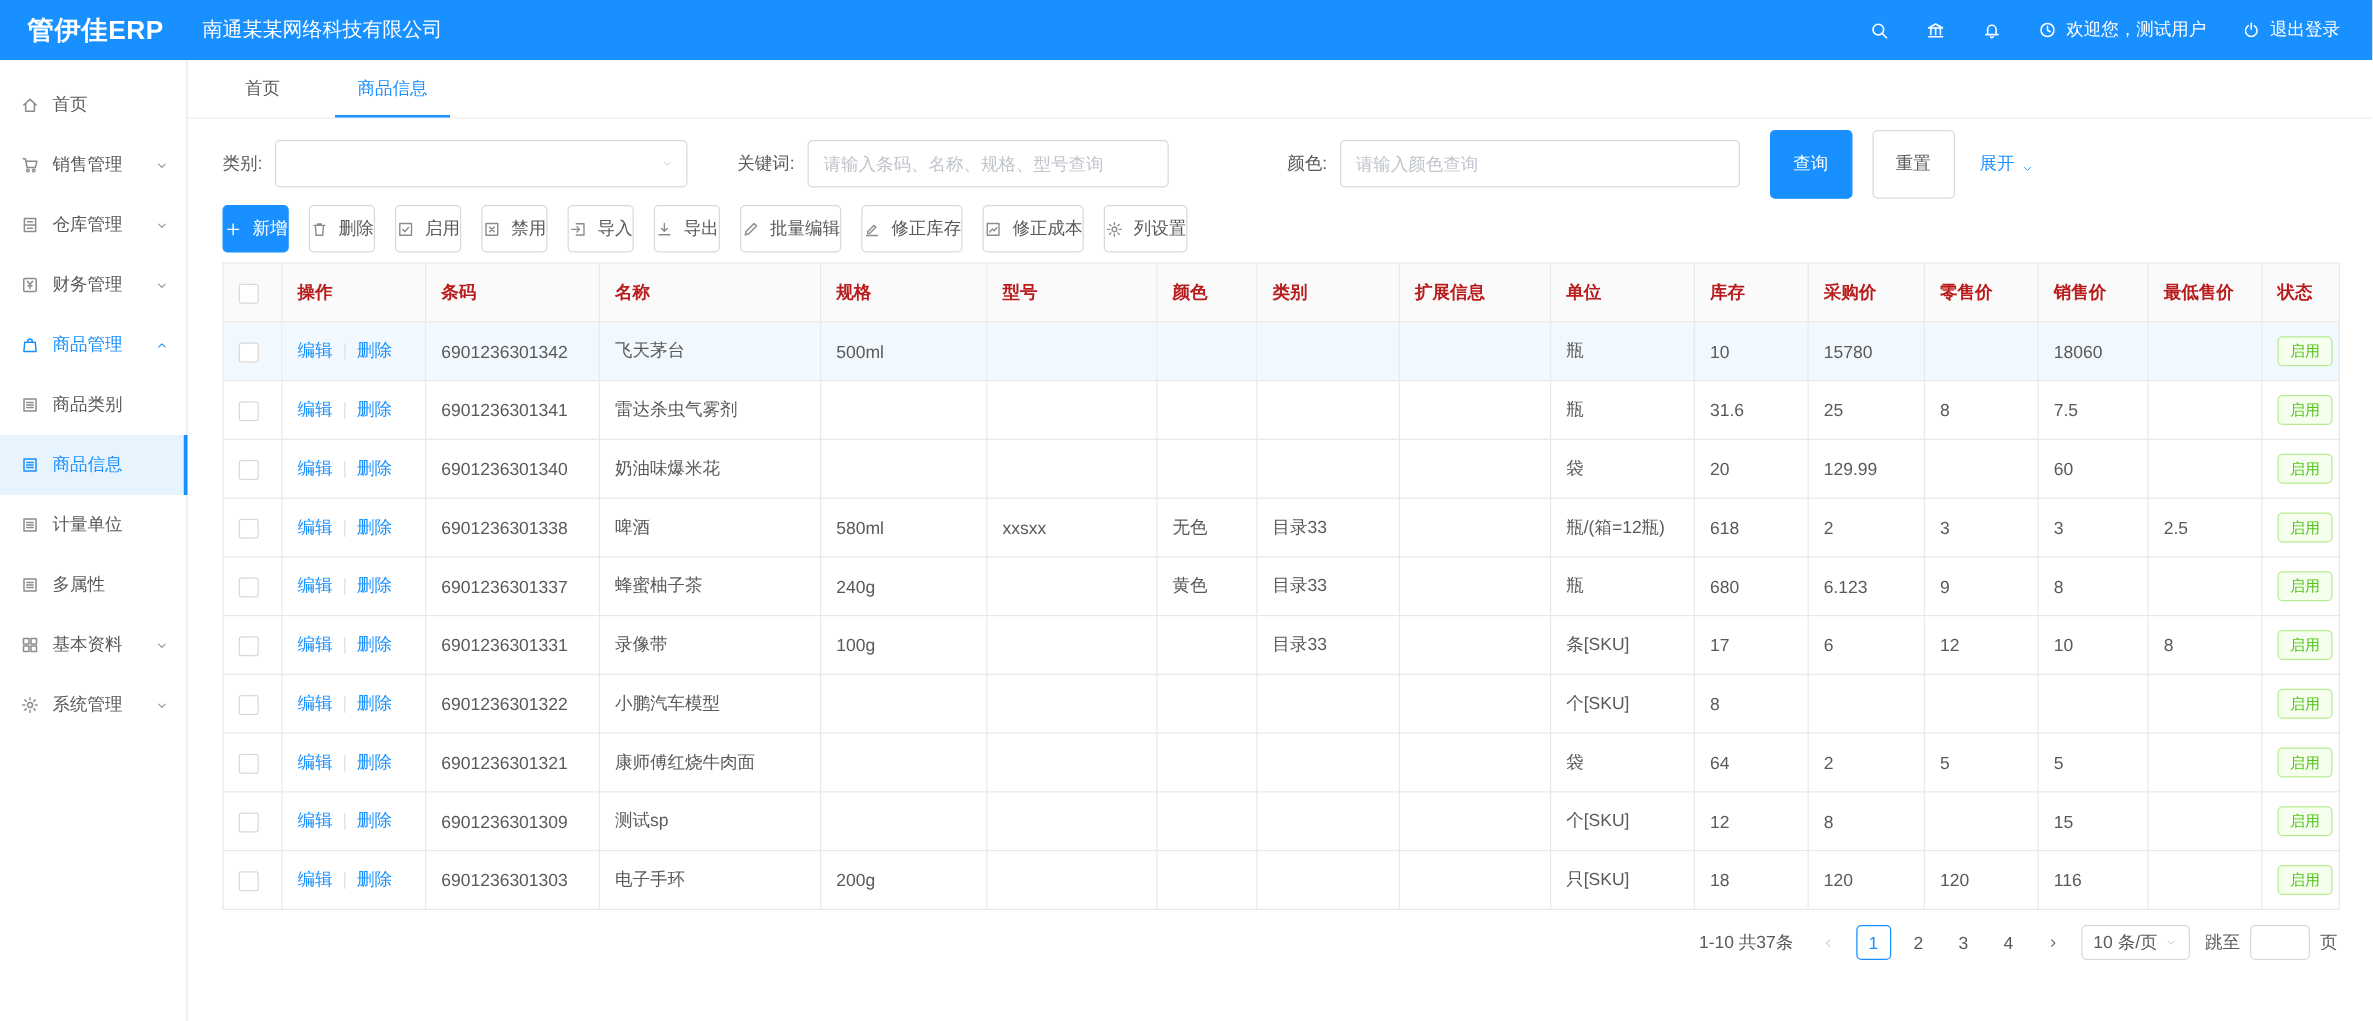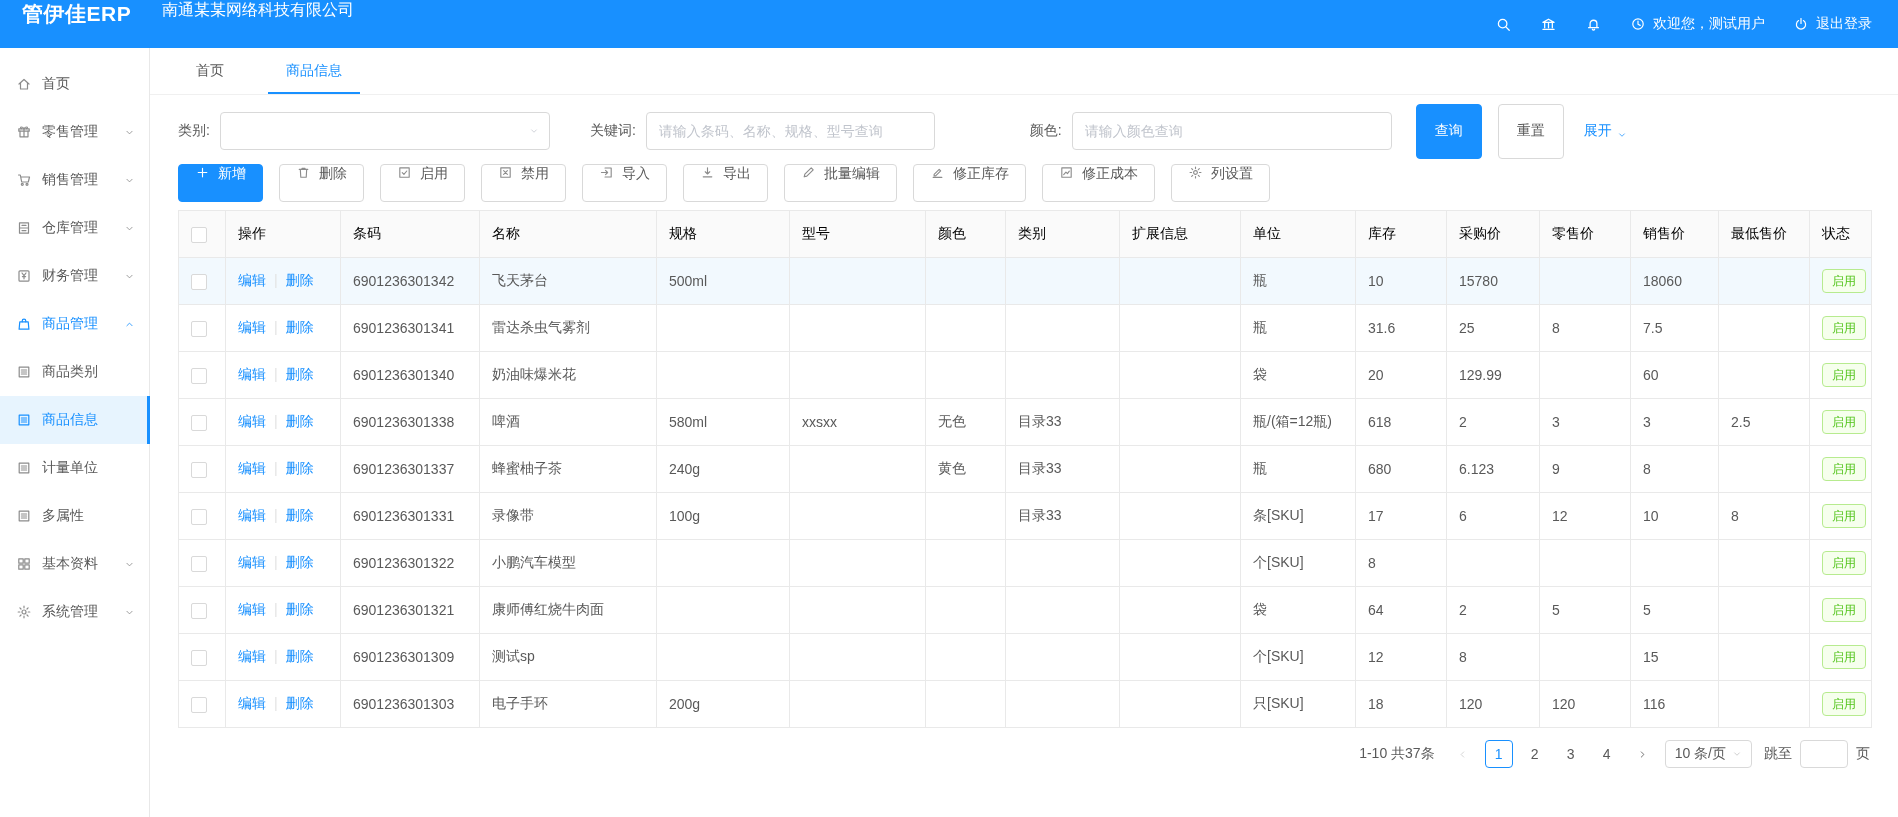--- a/index.html
+++ b/index.html
@@ -10,21 +10,21 @@
   }
   *{margin:0;padding:0;box-sizing:border-box}
   body{
     width:1898px;height:817px;overflow:hidden;background:#fff;position:relative;
     font-family:"Liberation Sans","DejaVu Sans",sans-serif;font-size:14px;color:#595959;
   }
   .icn{display:inline-flex}
   .icn svg{width:16px;height:16px;display:block}
   .icn.small svg{width:10px;height:10px}
   
-  .topbar{height:48px;background:var(--primary);display:flex;color:#fff}
+  .topbar{height:48px;background:var(--primary);display:flex;align-items:center;color:#fff}
   .logo{width:150px;padding-left:22px;font-size:21px;font-weight:bold;letter-spacing:.5px;white-space:nowrap}
   .company{font-size:16px;margin-left:12px}
   .top-right{margin-left:auto;display:flex;align-items:center;gap:28px;padding-right:26px;font-size:14px}
   .hbtn{cursor:pointer;display:inline-flex}
   .hbtn svg{width:17px;height:17px}
   .hgroup{display:flex;align-items:center;gap:7px;cursor:pointer;white-space:nowrap}
   
   .sidebar{position:absolute;top:48px;left:0;bottom:0;width:150px;background:#fff;border-right:1px solid #e8e8e8;padding-top:12px}
   .side-item{height:48px;display:flex;align-items:center;padding-left:16px;color:#595959;cursor:pointer;position:relative;white-space:nowrap}
   .side-item .icn{color:#8c8c8c;margin-right:10px}
@@ -51,29 +51,29 @@
   .finput{width:289px;height:38px;border:1px solid #d9d9d9;border-radius:4px;padding:0 12px;font-size:14px;color:#595959;outline:none}
   .finput::placeholder{color:#c0c4cc}
   .finput.color{width:320px}
   .btn{height:55px;padding:4px 18px;border-radius:4px;border:1px solid #d9d9d9;background:#fff;color:#595959;font-size:14px;cursor:pointer}
   .btn.primary{background:var(--primary);border-color:var(--primary);color:#fff}
   .btn.search{margin-left:24px}
   .btn.reset{margin-left:16px}
   .expand{margin-left:20px;color:var(--primary);display:flex;align-items:flex-end;gap:5px;cursor:pointer;text-decoration:none}
   
   .toolbar{display:flex;align-items:center;gap:16px;margin-top:14px}
-  .tbtn{height:38px;padding:0 16px;border:1px solid #d9d9d9;border-radius:4px;background:#fff;color:#595959;font-size:14px;display:flex;align-items:flex-start;gap:8px;cursor:pointer;white-space:nowrap}
+  .tbtn{height:38px;padding:0 0;border:1px solid #d9d9d9;border-radius:4px;background:#fff;color:#595959;font-size:14px;display:flex;align-items:center;gap:8px;cursor:pointer;white-space:nowrap}
   .tbtn .icn{color:#8c8c8c}
   .tbtn .icn svg{width:15px;height:15px}
   .tbtn.primary{background:var(--primary);border-color:var(--primary);color:#fff}
   .tbtn.primary .icn{color:#fff}
   
   .grid{margin-top:8px;border-collapse:collapse;table-layout:fixed;width:1692px;font-size:14px}
   .grid th,.grid td{border:1px solid #e9e9e9;height:47px;padding:0 12px;text-align:left;overflow:hidden;white-space:nowrap;vertical-align:middle}
-  .grid th{background:#fafafa;color:#000000;font-weight:400}
+  .grid th{background:#fafafa;color:#b91c1c;font-weight:700}
   .grid td{color:#595959}
   .grid tr.hl td{background:#f2f9fe}
   .cbcell{text-align:center;padding:0}
   .cb{width:16px;height:16px;border:1px solid #d9d9d9;border-radius:2px;background:#fff;display:inline-block;vertical-align:middle;cursor:pointer}
   .link{color:var(--primary);cursor:pointer;text-decoration:none}
   .sep{color:#e3e3e3;margin:0 8px}
   .stcell{text-align:center}
   .badge{display:inline-block;padding:3px 9px;font-size:12px;color:var(--status_green);background:var(--status_green_bg);border:1px solid var(--status_green_border);border-radius:4px;line-height:1.4}
   
   .pager{display:flex;align-items:center;justify-content:flex-end;margin-top:12px;color:#595959;gap:8px;width:1692px}
@@ -146,35 +146,20 @@
           <svg viewBox="0 0 16 16" fill="none" stroke="currentColor" stroke-width="1.2" stroke-linecap="round" stroke-linejoin="round">
             <path d="M3 8 8 3.5 13 8"></path>
             <path d="M4.5 7v6h7V7"></path>
           </svg>
         </span>
         <span>首页</span>
       </div>
       <div class="side-item">
         <span class="icn">
           <svg viewBox="0 0 16 16" fill="none" stroke="currentColor" stroke-width="1.2" stroke-linecap="round" stroke-linejoin="round">
-            <rect x="2.8" y="4.8" width="10.4" height="2.4"></rect>
-            <path d="M4 7.2v5.6h8V7.2M8 4.8v8"></path>
-            <path d="M5.6 4.7C4.4 4.7 4.2 3 5.5 3c1 0 2 1 2.5 1.7C8.5 4 9.5 3 10.5 3c1.3 0 1.1 1.7-.1 1.7"></path>
-          </svg>
-        </span>
-        <span>零售管理</span>
-        <span class="icn chev">
-          <svg viewBox="0 0 16 16" fill="none" stroke="currentColor" stroke-width="1.2" stroke-linecap="round" stroke-linejoin="round">
-            <path d="M4.2 6.2 8 10l3.8-3.8"></path>
-          </svg>
-        </span>
-      </div>
-      <div class="side-item">
-        <span class="icn">
-          <svg viewBox="0 0 16 16" fill="none" stroke="currentColor" stroke-width="1.2" stroke-linecap="round" stroke-linejoin="round">
             <path d="M2.5 3h1.8l1.4 7h6.6l1.2-5H5"></path>
             <circle cx="6.3" cy="12.3" r="1"></circle>
             <circle cx="11" cy="12.3" r="1"></circle>
           </svg>
         </span>
         <span>销售管理</span>
         <span class="icn chev">
           <svg viewBox="0 0 16 16" fill="none" stroke="currentColor" stroke-width="1.2" stroke-linecap="round" stroke-linejoin="round">
             <path d="M4.2 6.2 8 10l3.8-3.8"></path>
           </svg>

